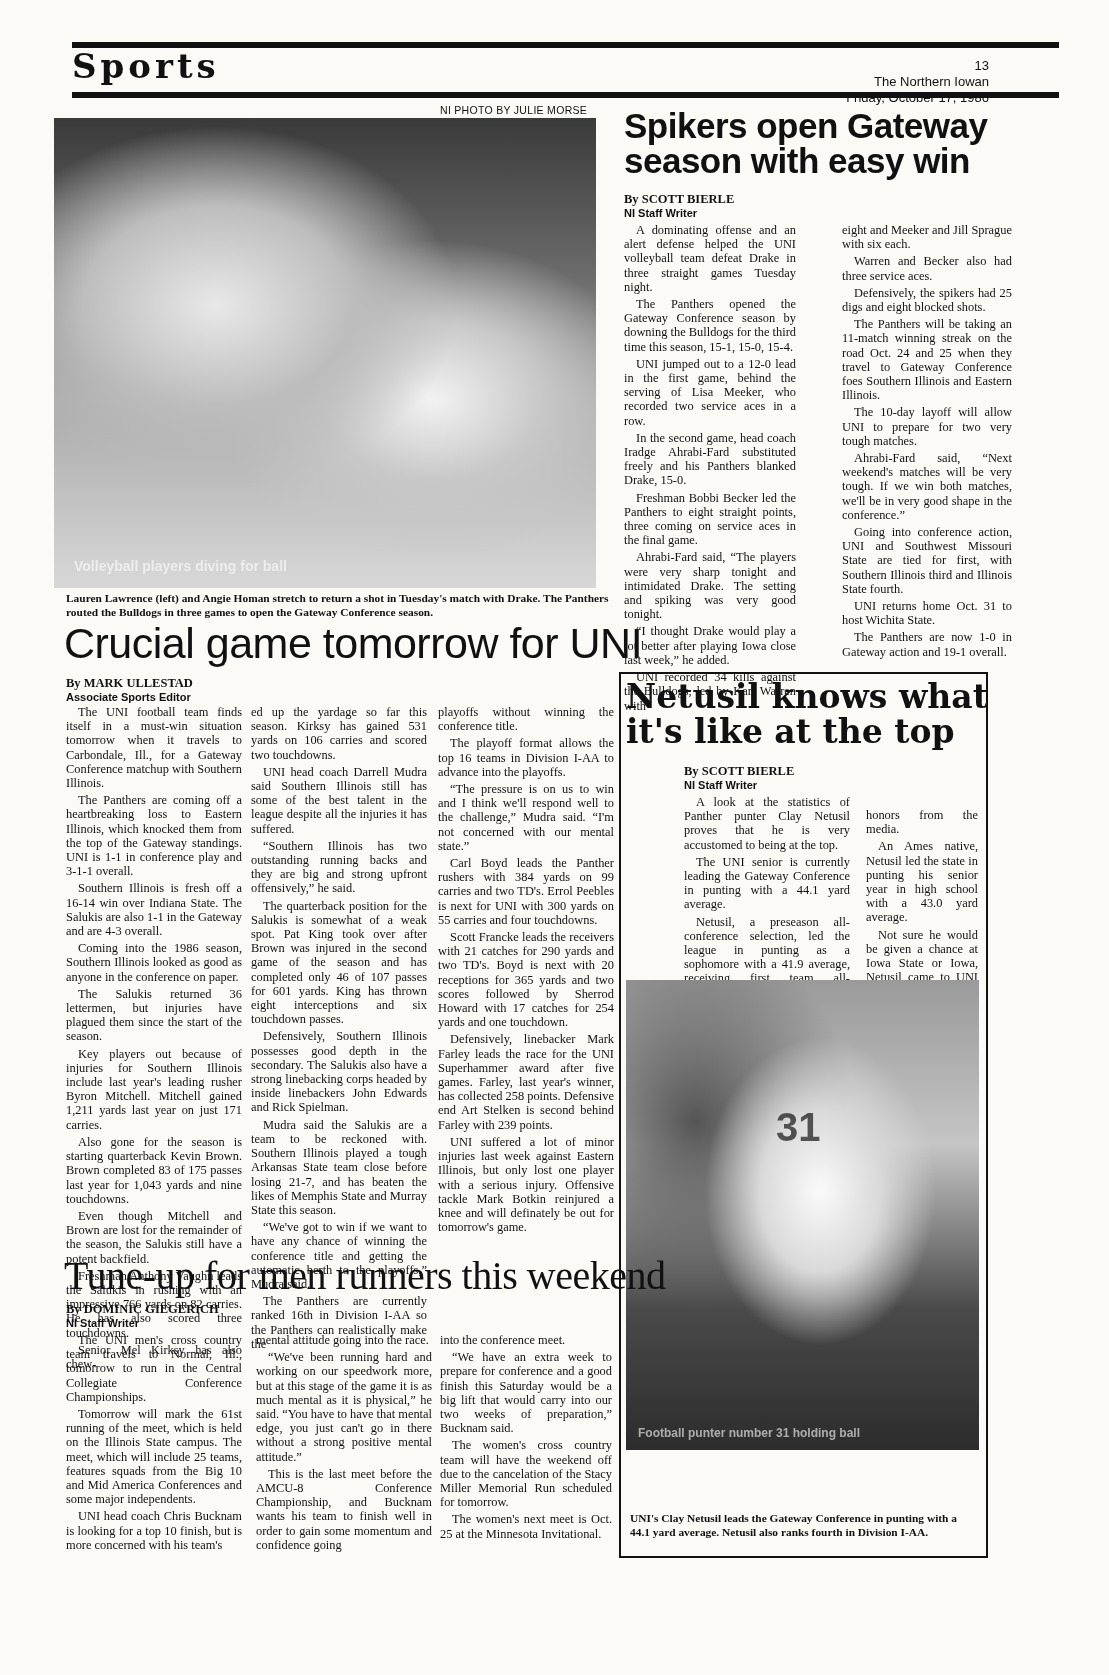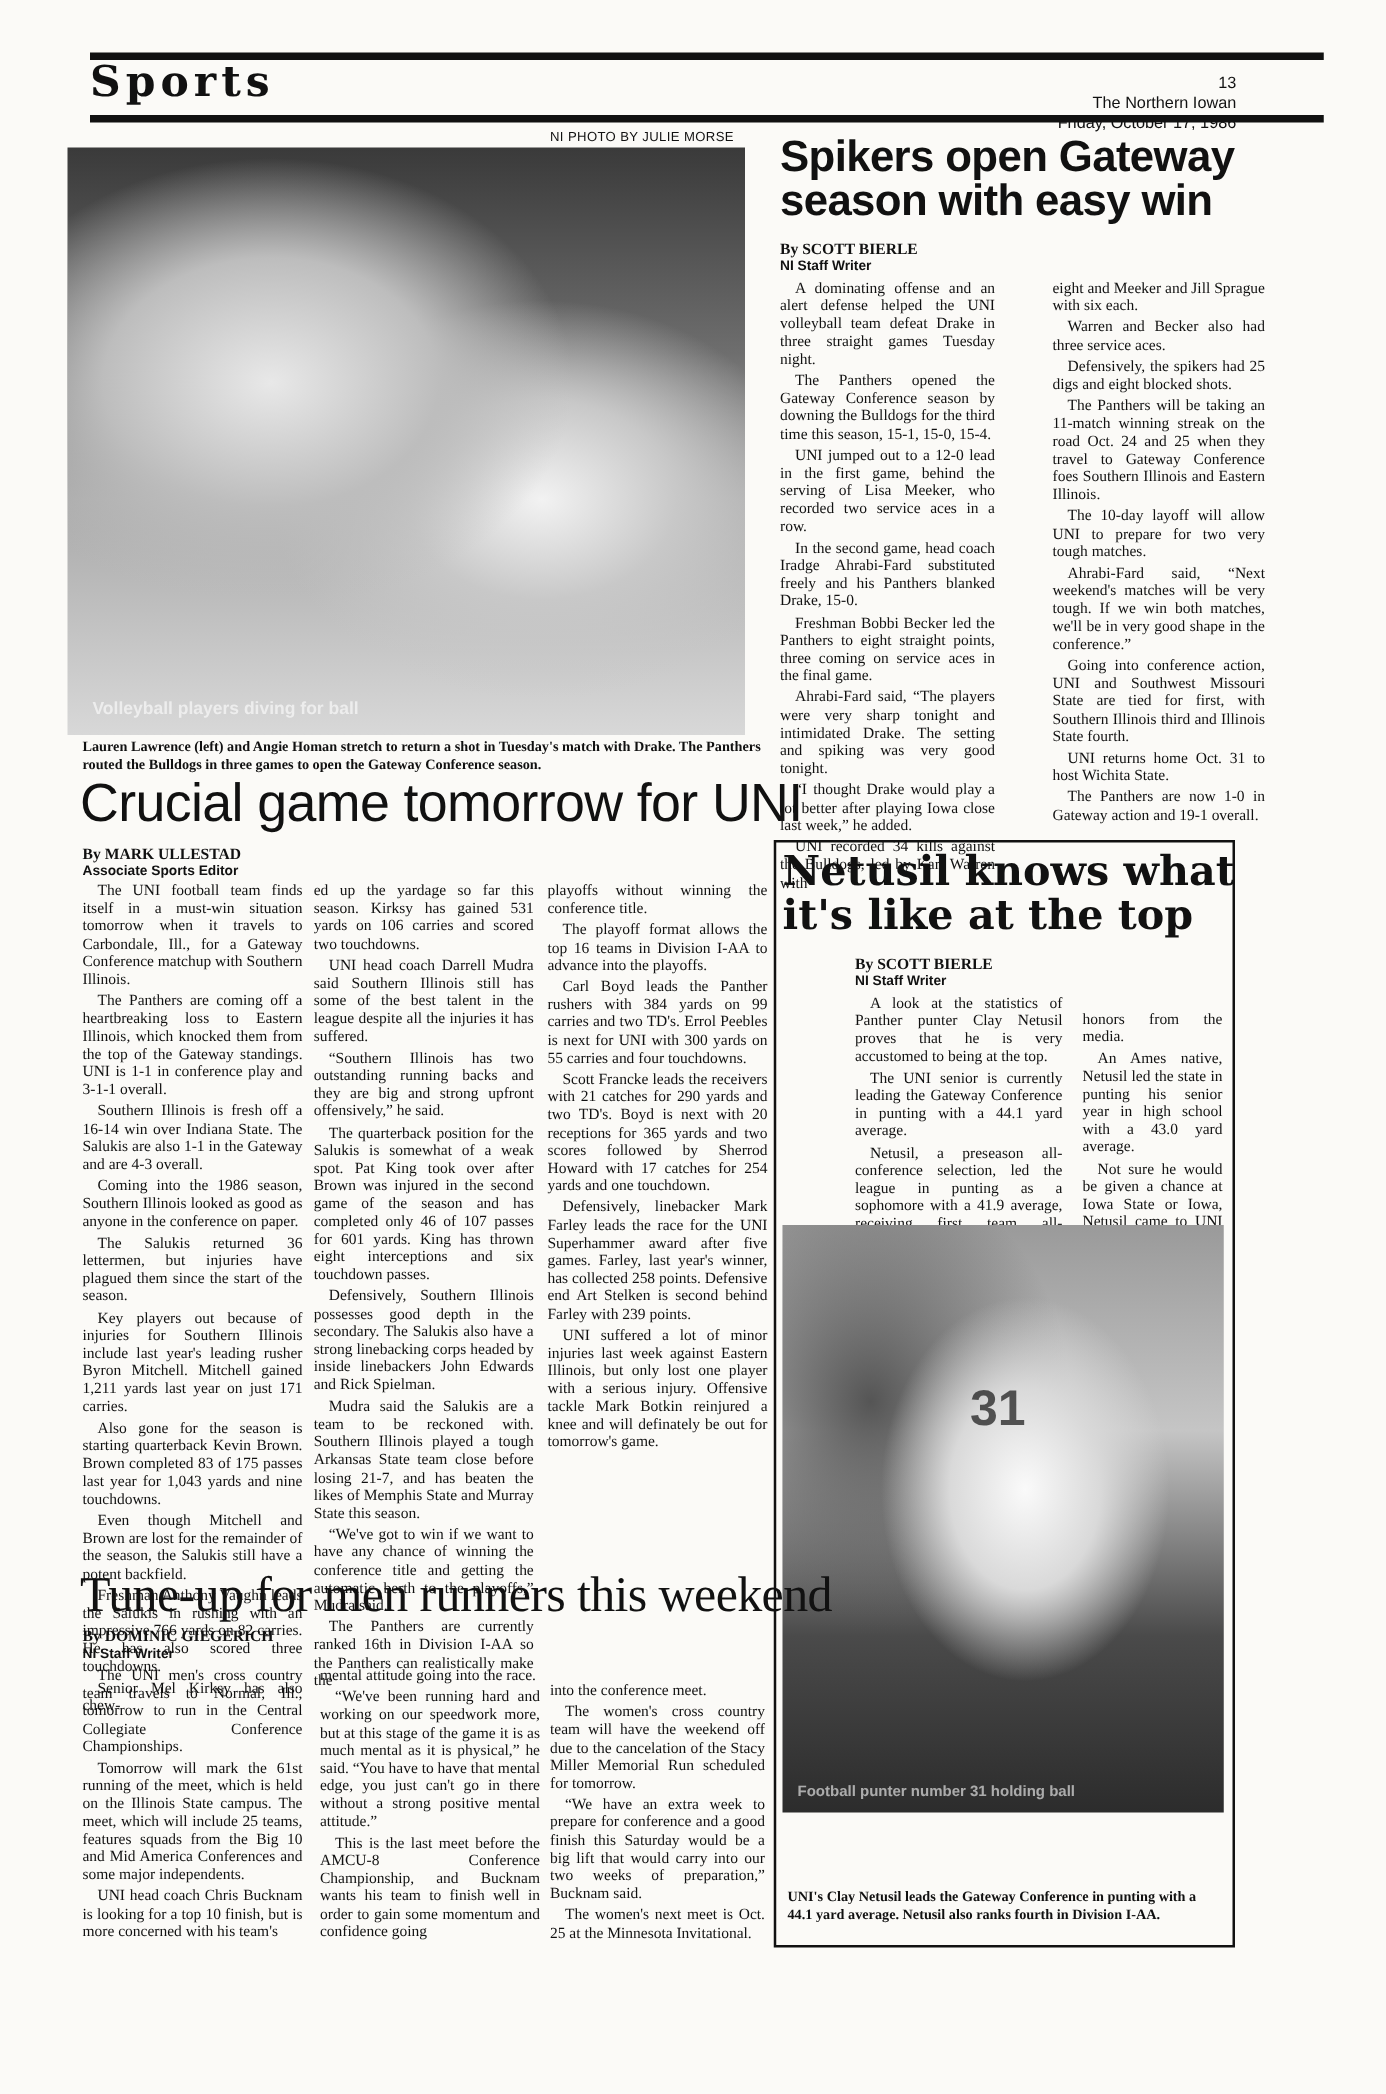--- a/index.html
+++ b/index.html
@@ -113,20 +113,21 @@
   <p>“Southern Illinois has two outstanding running backs and they are big and strong upfront offensively,” he said.</p>
   <p>The quarterback position for the Salukis is somewhat of a weak spot. Pat King took over after Brown was injured in the second game of the season and has completed only 46 of 107 passes for 601 yards. King has thrown eight interceptions and six touchdown passes.</p>
   <p>Defensively, Southern Illinois possesses good depth in the secondary. The Salukis also have a strong linebacking corps headed by inside linebackers John Edwards and Rick Spielman.</p>
   <p>Mudra said the Salukis are a team to be reckoned with. Southern Illinois played a tough Arkansas State team close before losing 21-7, and has beaten the likes of Memphis State and Murray State this season.</p>
   <p>“We've got to win if we want to have any chance of winning the conference title and getting the automatic berth to the playoffs,” Mudra said.</p>
   <p>The Panthers are currently ranked 16th in Division I-AA so the Panthers can realistically make the</p>
 </div>
 <div class="col" style="left:438px;top:705px;width:176px;">
   <p class="noind">playoffs without winning the conference title.</p>
   <p>The playoff format allows the top 16 teams in Division I-AA to advance into the playoffs.</p>
+  <p>“The pressure is on us to win and I think we'll respond well to the challenge,” Mudra said. “I'm not concerned with our mental state.”</p>
   <p>Carl Boyd leads the Panther rushers with 384 yards on 99 carries and two TD's. Errol Peebles is next for UNI with 300 yards on 55 carries and four touchdowns.</p>
   <p>Scott Francke leads the receivers with 21 catches for 290 yards and two TD's. Boyd is next with 20 receptions for 365 yards and two scores followed by Sherrod Howard with 17 catches for 254 yards and one touchdown.</p>
   <p>Defensively, linebacker Mark Farley leads the race for the UNI Superhammer award after five games. Farley, last year's winner, has collected 258 points. Defensive end Art Stelken is second behind Farley with 239 points.</p>
   <p>UNI suffered a lot of minor injuries last week against Eastern Illinois, but only lost one player with a serious injury. Offensive tackle Mark Botkin reinjured a knee and will definately be out for tomorrow's game.</p>
 </div>
 
 <div class="box" style="left:619px;top:672px;width:365px;height:882px;"></div>
 <div class="abs headline-serif" style="left:626px;top:680px;font-size:33px;">
   <div>Netusil knows what</div>
   <div>it's like at the top</div>
@@ -166,18 +167,18 @@
 <div class="col" style="left:66px;top:1333px;width:176px;">
   <p>The UNI men's cross country team travels to Normal, Ill., tomorrow to run in the Central Collegiate Conference Championships.</p>
   <p>Tomorrow will mark the 61st running of the meet, which is held on the Illinois State campus. The meet, which will include 25 teams, features squads from the Big 10 and Mid America Conferences and some major independents.</p>
   <p>UNI head coach Chris Bucknam is looking for a top 10 finish, but is more concerned with his team's</p>
 </div>
 <div class="col" style="left:256px;top:1333px;width:176px;">
   <p class="noind">mental attitude going into the race.</p>
   <p>“We've been running hard and working on our speedwork more, but at this stage of the game it is as much mental as it is physical,” he said. “You have to have that mental edge, you just can't go in there without a strong positive mental attitude.”</p>
   <p>This is the last meet before the AMCU-8 Conference Championship, and Bucknam wants his team to finish well in order to gain some momentum and confidence going</p>
 </div>
-<div class="col" style="left:440px;top:1333px;width:172px;margin-top:12px;">
+<div class="col" style="left:440px;top:1333px;width:172px;">
   <p class="noind">into the conference meet.</p>
+  <p>“We have an extra week to prepare for conference and a good finish this Saturday would be a big lift that would carry into our two weeks of preparation,” Bucknam said.</p>
   <p>The women's cross country team will have the weekend off due to the cancelation of the Stacy Miller Memorial Run scheduled for tomorrow.</p>
-  <p>“We have an extra week to prepare for conference and a good finish this Saturday would be a big lift that would carry into our two weeks of preparation,” Bucknam said.</p>
   <p>The women's next meet is Oct. 25 at the Minnesota Invitational.</p>
 </div>
 
 </body></html>

